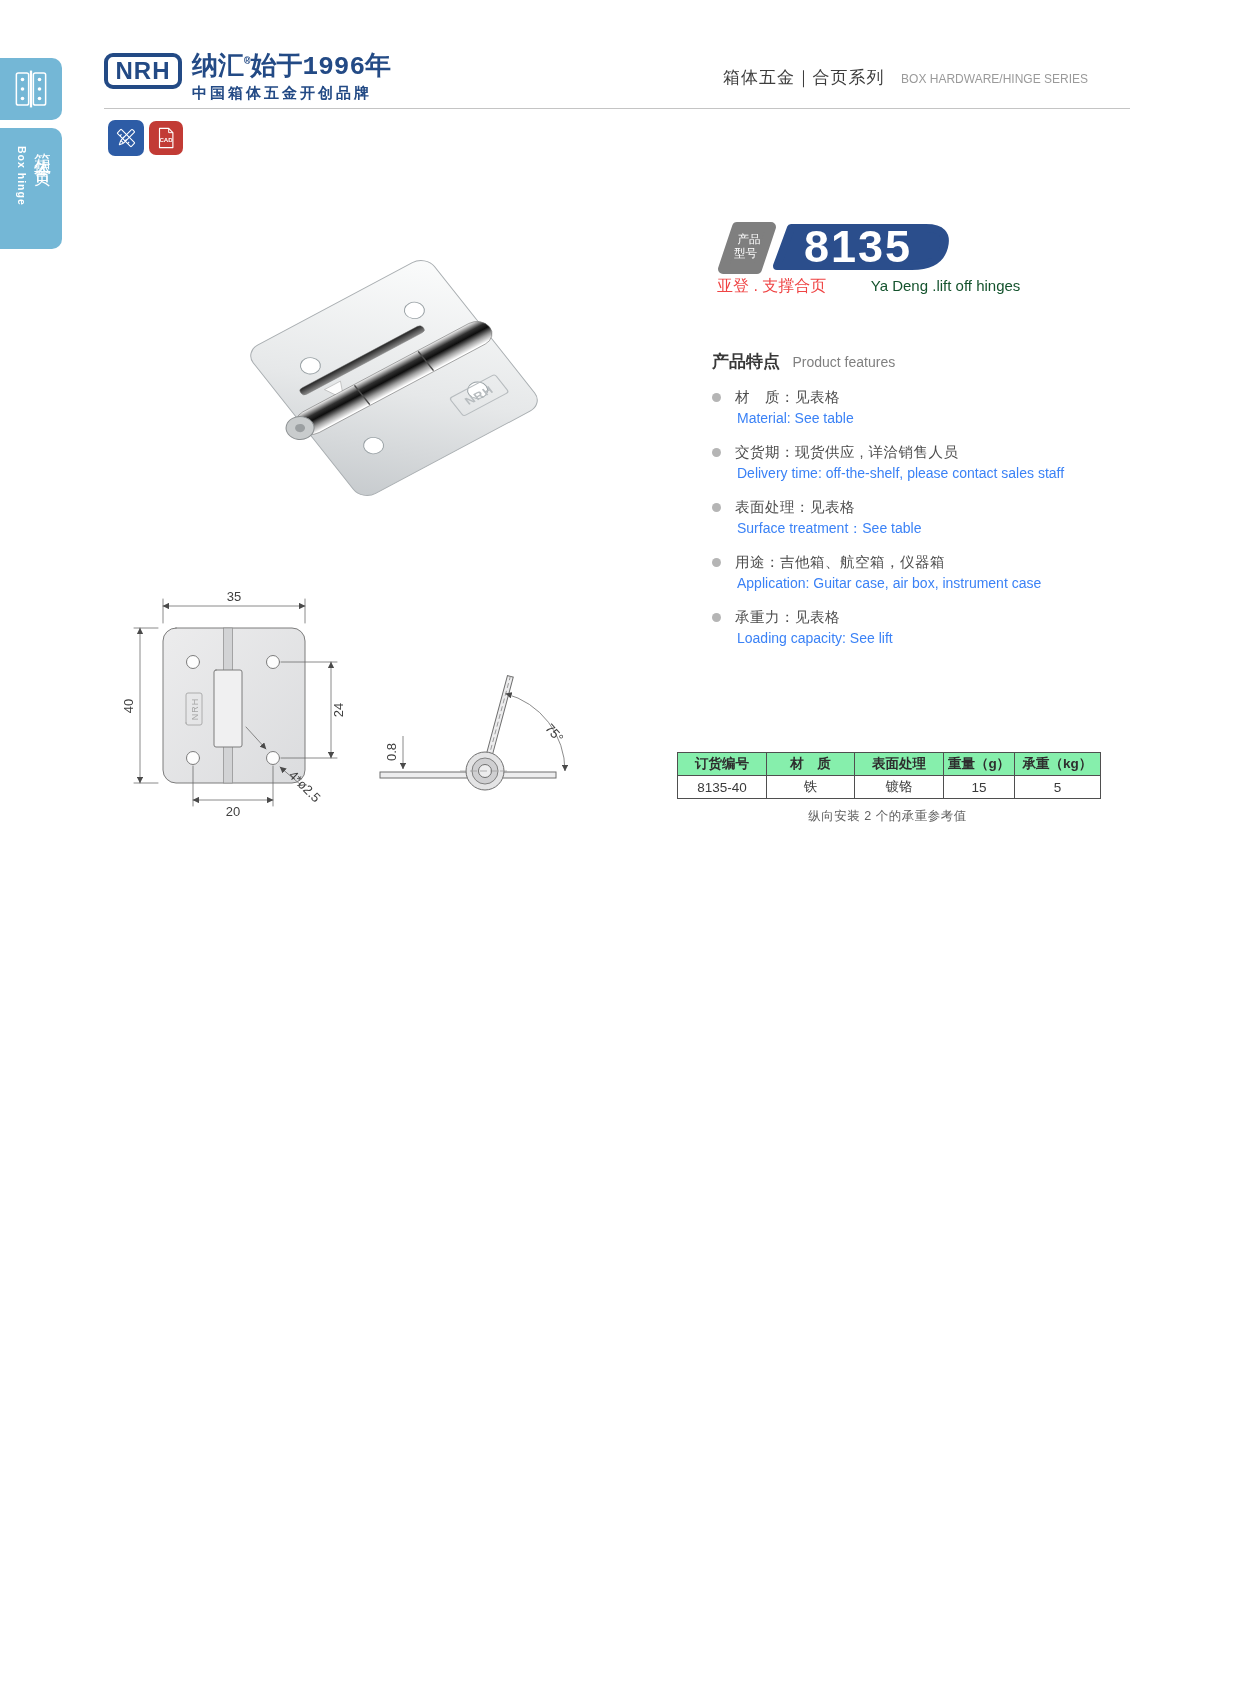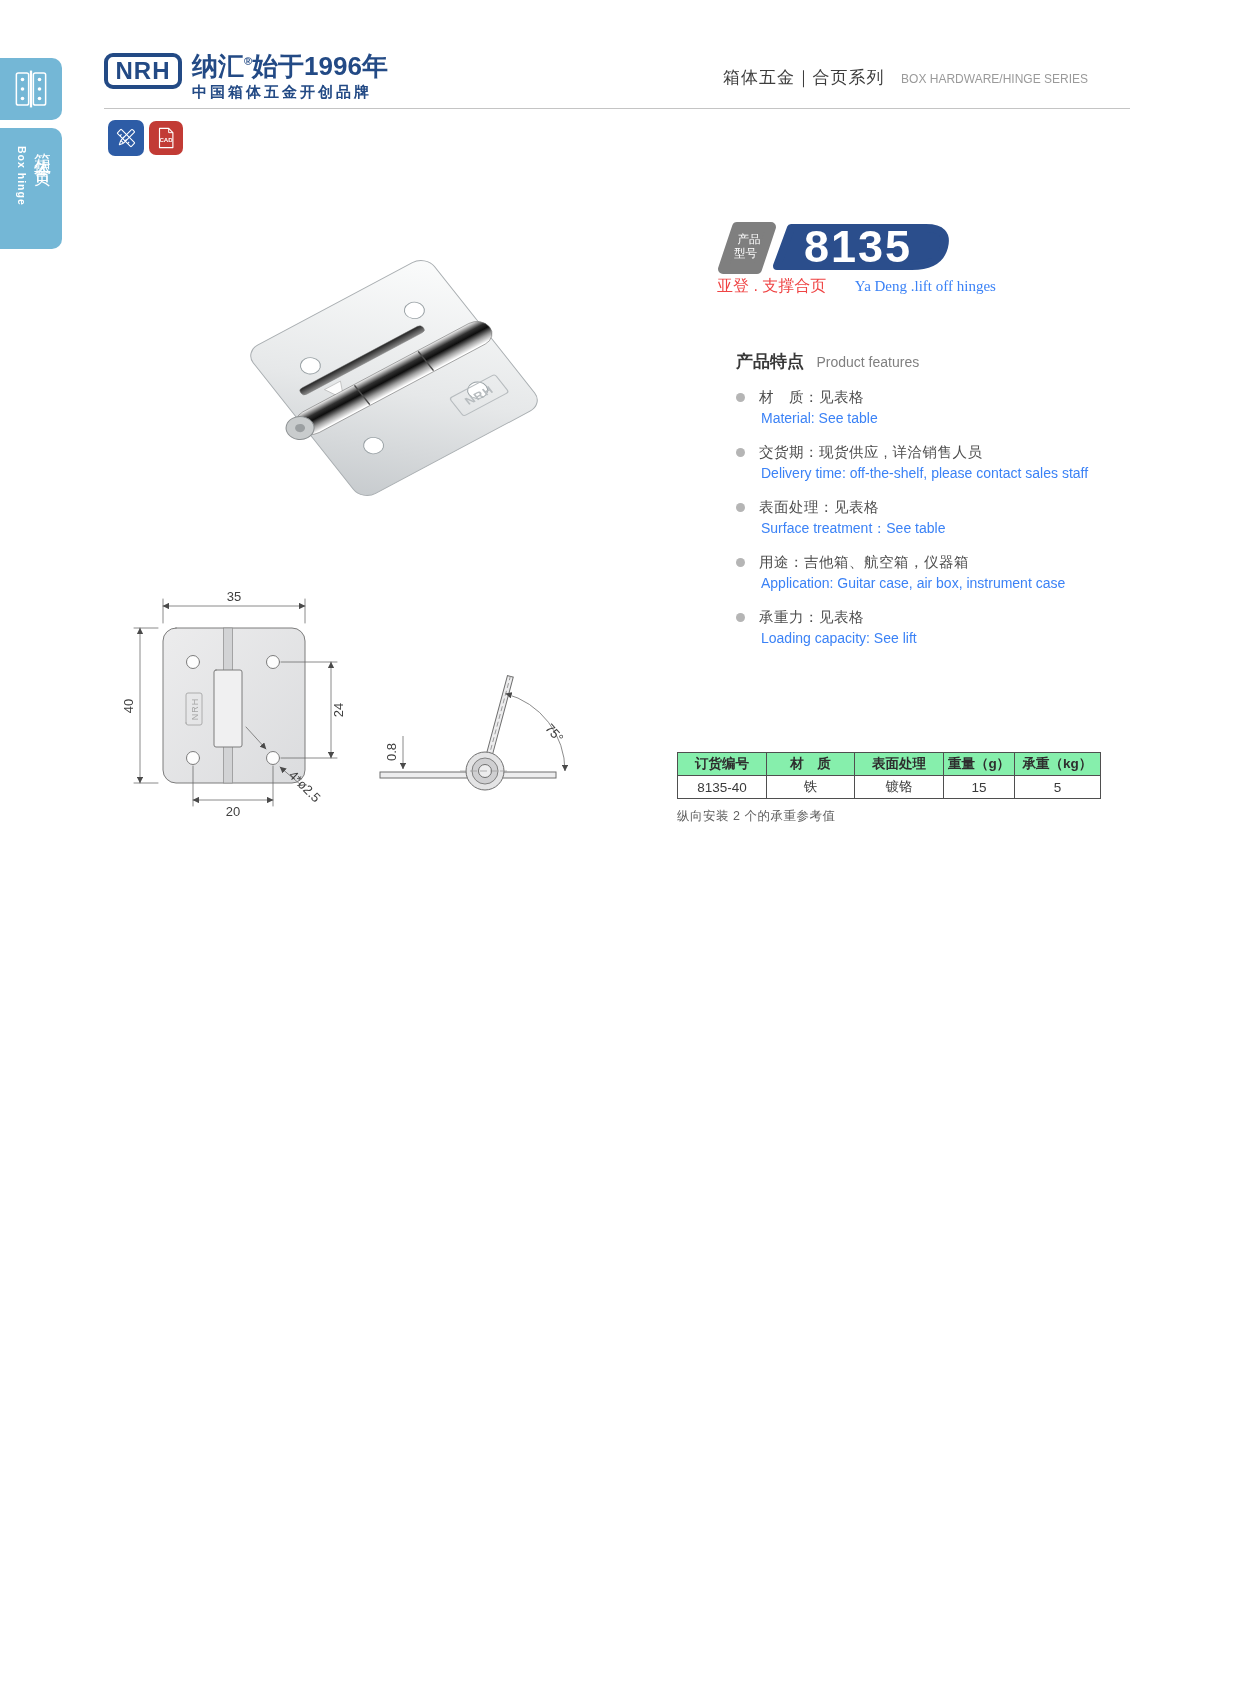--- a/index.html
+++ b/index.html
@@ -10,55 +10,55 @@
   .side-tab{position:absolute;left:0;background:#74b7d6;border-radius:0 10px 10px 0;}
   #tab1{top:58px;width:62px;height:62px;display:flex;align-items:center;justify-content:center;}
   #tab2{top:128px;width:62px;height:121px;writing-mode:vertical-rl;padding-top:12px;box-sizing:border-box;}
   #tab2 .zh{display:block;font-size:17px;letter-spacing:6px;color:#fff;margin-left:3px;margin-right:8px;}
   #tab2 .en{display:block;font-size:10.5px;letter-spacing:1px;color:#fff;font-weight:bold;padding-top:6px;}
 
   
   #nrh-box{position:absolute;left:104px;top:53px;width:78px;height:36px;box-sizing:border-box;
            border:4px solid #234a85;border-radius:9px;display:flex;align-items:center;justify-content:center;
            font-size:24px;font-weight:bold;color:#234a85;letter-spacing:1px;}
-  #tagline{position:absolute;left:192px;top:46px;color:#234a85;}
+  #tagline{position:absolute;left:192px;top:46px;color:#234a85;font-family:Liberation Mono, monospace;}
   #tagline .l1{font-size:26px;font-weight:bold;line-height:30px;}
   #tagline .l1 sup{font-size:11px;}
   #tagline .l2{font-size:15px;font-weight:bold;letter-spacing:3px;margin-top:2px;}
   #hdr-right{position:absolute;top:66px;right:152px;white-space:nowrap;}
   #hdr-right .zh{font-size:17px;color:#3d3d3d;letter-spacing:1px;}
   #hdr-right .en{font-size:12px;color:#9a9a9a;margin-left:12px;}
   #hdr-rule{position:absolute;left:104px;top:108px;width:1026px;height:1px;background:#c4c4c4;}
   .tool-icon{position:absolute;border-radius:7px;display:flex;align-items:center;justify-content:center;}
   #icon-design{left:108px;top:120px;width:36px;height:36px;background:#2d5ca6;}
   #icon-cad{left:149px;top:121px;width:34px;height:34px;background:#c23b35;}
 
   
   #photo{position:absolute;left:222px;top:238px;}
   #badge{position:absolute;left:700px;top:200px;}
   #prodname{position:absolute;left:717px;top:276px;white-space:nowrap;}
   #prodname .zh{font-size:16px;color:#ef4444;}
-  #prodname .en{font-size:15px;color:#3b82f6;margin-left:24px;font-family:Liberation Serif, serif;}
-
-  
-  #features{position:absolute;left:736px;top:350px;width:400px;}
+  #prodname .en{font-size:15px;color:#14532d;margin-left:40px;}
+
+  
+  #features{position:absolute;left:712px;top:350px;width:400px;}
   #features .title .zh{font-size:17px;font-weight:bold;color:#383838;}
   #features .title .en{font-size:14px;color:#808080;margin-left:8px;}
   #feat-list{margin-top:14px;}
   .feat{position:relative;padding-left:23px;margin-bottom:13px;}
   .feat:nth-child(6){margin-top:4px;}
   .feat .dot{position:absolute;left:0;top:6px;width:9px;height:9px;border-radius:50%;background:#b5b5b5;}
   .feat .zh{font-size:14.5px;color:#4d4d4d;line-height:21px;letter-spacing:.5px;white-space:nowrap;}
   .feat .en{font-size:14px;color:#3b82f6;line-height:21px;padding-left:2px;white-space:nowrap;}
 
   
   #spec{position:absolute;left:677px;top:752px;border-collapse:collapse;table-layout:fixed;width:423px;}
   #spec td{border:1px solid #4f4f4f;text-align:center;font-size:13.5px;height:22px;padding:0;color:#3a3a3a;}
   #spec tr.hd td{background:#86efac;font-weight:bold;color:#2e2e2e;}
-  #footnote{position:absolute;left:677px;top:808px;width:421px;text-align:left;
+  #footnote{position:absolute;left:677px;top:808px;width:421px;text-align:center;
             font-size:12.5px;color:#606060;letter-spacing:.5px;}
 
   
   #drawing{position:absolute;left:100px;top:550px;}
   .dimtxt{font-size:13px;fill:#3f3f3f;}
 </style>
 </head>
 <body>
 
 <div id="page">

